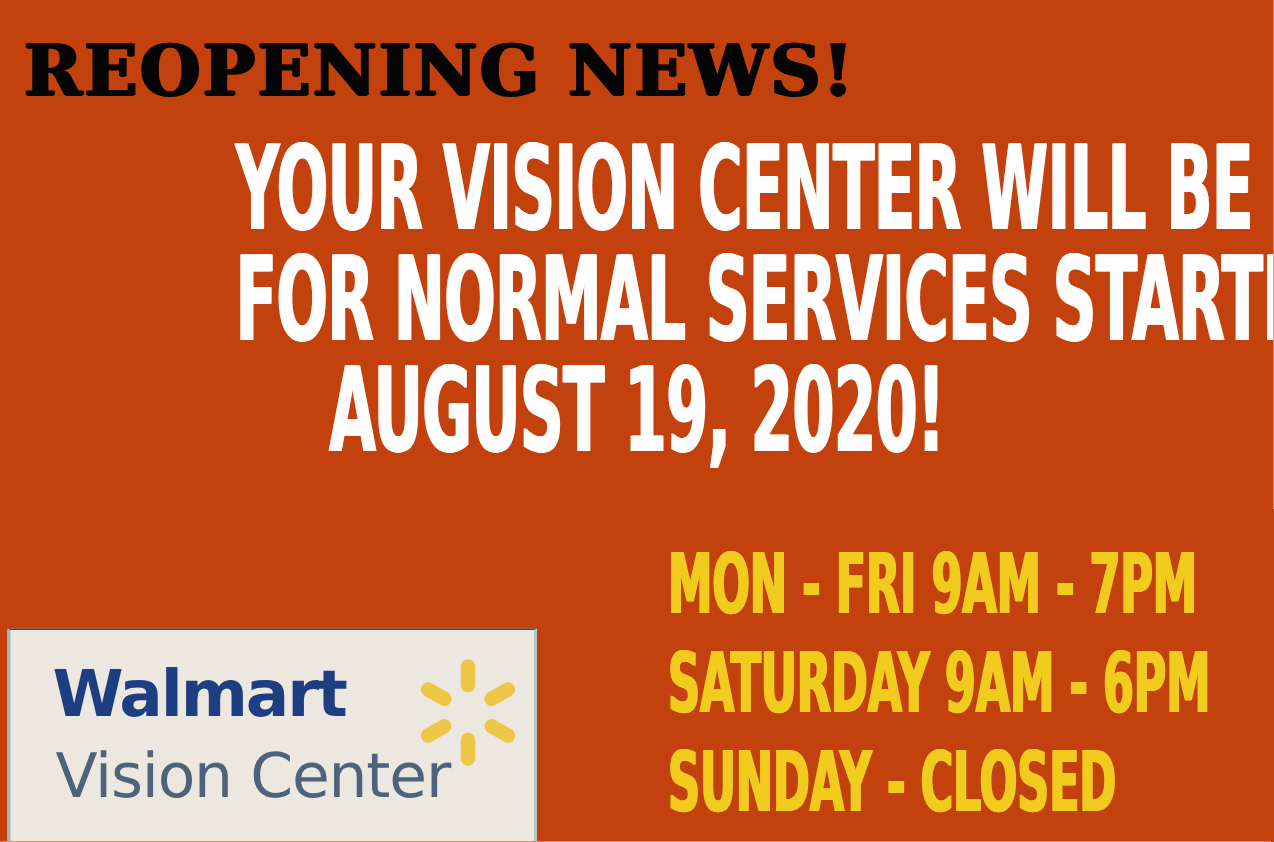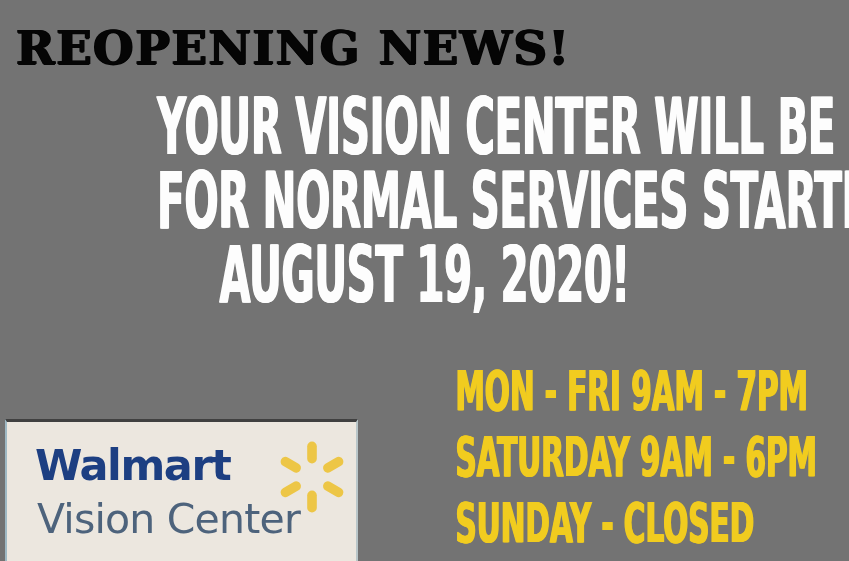--- a/index.html
+++ b/index.html
@@ -10,21 +10,21 @@
     width: 849px;
     height: 561px;
     overflow: hidden;
     font-family: "Liberation Sans", sans-serif;
   }
 
   #poster {
     position: relative;
     width: 849px;
     height: 561px;
-    background: #737373;
+    background: #c2410c;
     overflow: hidden;
   }
 
   
   .eyebrow {
     position: absolute;
     left: 16px;
     top: 22px;
     font-family: "DejaVu Serif", "Liberation Serif", serif;
     font-weight: 700;
@@ -63,21 +63,20 @@
   .headline-line.l2 { font-size: 64px; }
   .headline-line.l3 { font-size: 64px; }
 
   
   .hours-block {
     position: absolute;
     left: 356px;
     top: 352px;
     width: 470px;
     text-align: right;
-    padding-left: 10px;
   }
   .hours-line {
     display: block;
     font-family: "DejaVu Sans", "Liberation Sans", sans-serif;
     font-weight: 700;
     color: #f1cc1f;
     font-size: 48px;
     line-height: 66px;
     letter-spacing: -0.3px;
     white-space: nowrap;
@@ -87,21 +86,21 @@
   }
 
   
   .logo-panel {
     position: absolute;
     left: 5px;
     top: 419px;
     width: 353px;
     height: 142px;
     background: #ece7df;
-    border-top: 3px solid #404040;
+    border-top: 1px solid #404040;
     border-left: 2px solid #9fb9c4;
     border-right: 2px solid #b9c6c9;
     box-sizing: border-box;
     overflow: hidden;
   }
   .logo-wordmark {
     position: absolute;
     left: 28px;
     top: 19px;
     font-family: "DejaVu Sans", "Liberation Sans", sans-serif;

